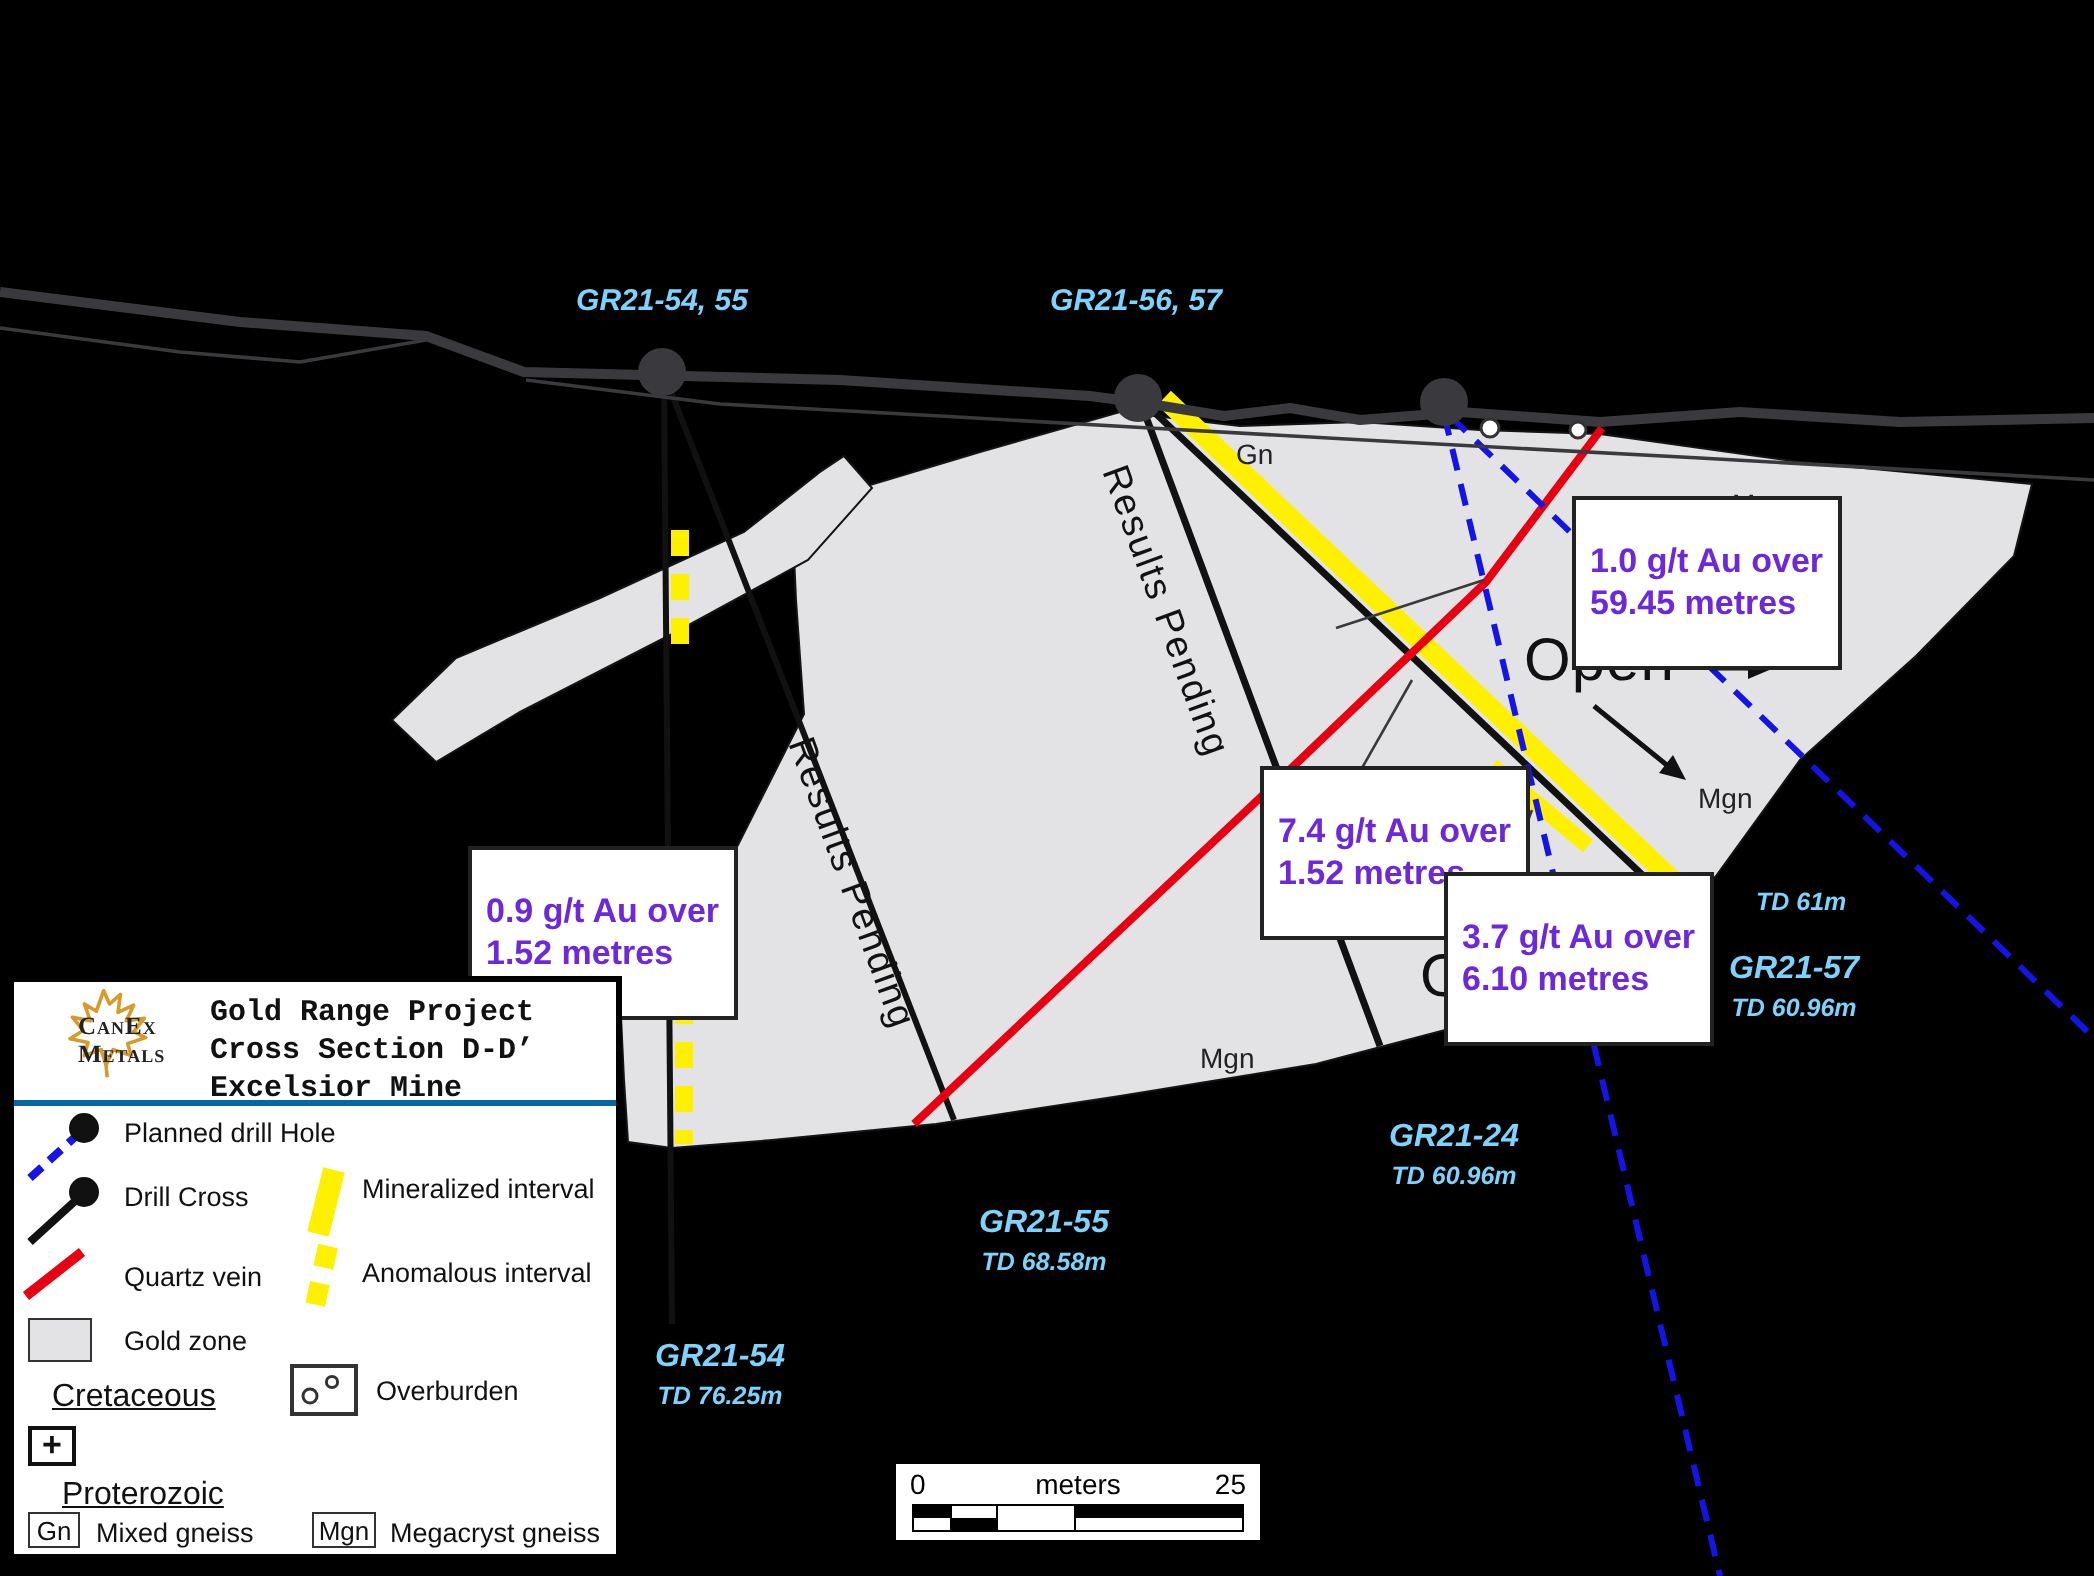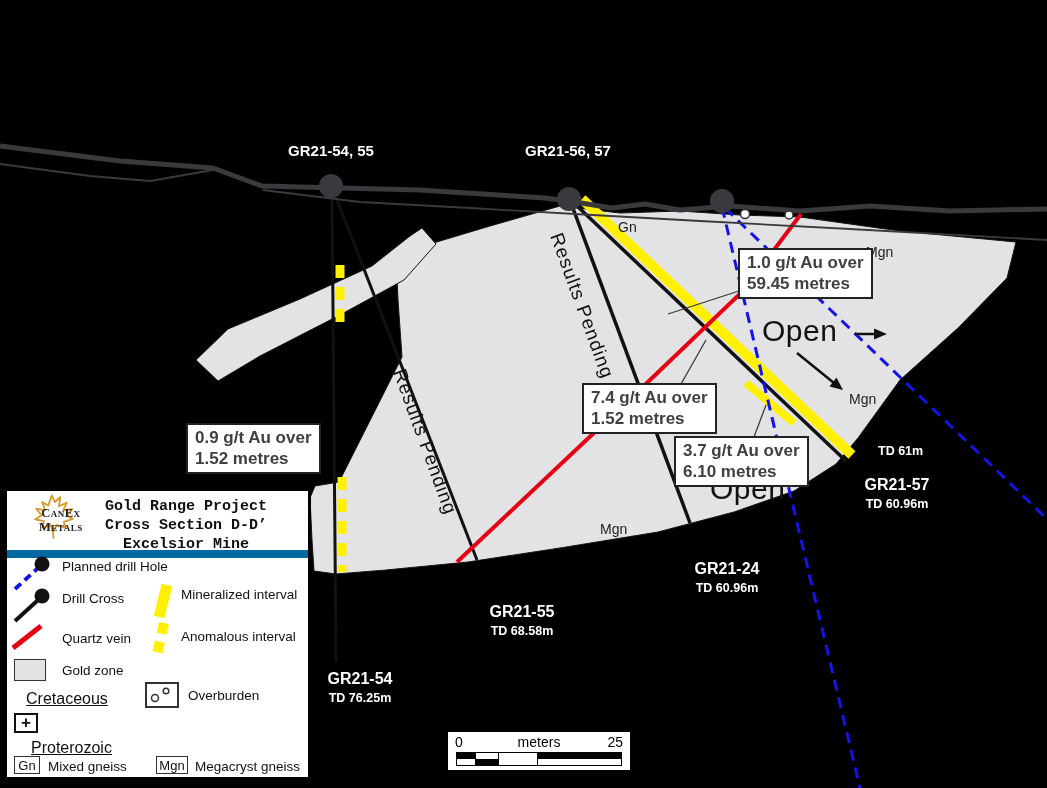--- a/index.html
+++ b/index.html
@@ -1,32 +1,32 @@
 <!DOCTYPE html>
 <html><head>
 <meta charset="utf-8">
 <style>
   html,body{margin:0;padding:0;background:#000;}
   #stage{position:relative;width:1047px;height:788px;background:#000;overflow:hidden;
          font-family:"Liberation Sans",sans-serif;}
   .abs{position:absolute;}
-  .pink{color:#ffffff;font-weight:bold;}
+  .pink{color:#7dd3fc;font-weight:bold;font-style:italic;}
   .collar-label{font-size:15px;transform:translateX(-50%);white-space:nowrap;}
   .hole-name{font-size:16px;transform:translateX(-50%);white-space:nowrap;}
   .hole-td{font-size:12.5px;transform:translateX(-50%);white-space:nowrap;}
   .rock{font-size:14px;color:#222;}
   .open-label{font-size:30px;color:#111;letter-spacing:0.5px;}
   .results-pending{font-size:19px;color:#111;letter-spacing:1px;white-space:nowrap;
                    transform-origin:0 0;transform:rotate(70deg);}
-  .anno{background:#fff;border:2px solid #222;color:#404040;font-weight:bold;font-size:17px;
-        line-height:1.22;padding:3px 7px;white-space:nowrap;}
+  .anno{background:#fff;border:2px solid #222;color:#6d28d9;font-weight:bold;font-size:17px;
+        line-height:1.22;padding:21px 7px;white-space:nowrap;margin-left:48px;}
   
   #legend{left:4px;top:488px;width:307px;height:292px;background:#fff;border:3px solid #000;
           box-sizing:border-box;color:#111;}
-  #legend-header{position:absolute;left:0;top:0;right:0;height:59px;border-bottom:8px solid #0369a1;text-align:center;}
+  #legend-header{position:absolute;left:0;top:0;right:0;height:59px;border-bottom:3px solid #0369a1;}
   #legend-title{position:absolute;left:98px;top:6px;font-size:15px;font-weight:bold;line-height:1.28;font-family:Liberation Mono, monospace;}
   #logo-wrap{position:absolute;left:8px;top:2px;width:88px;height:54px;}
   #logo-text{position:absolute;left:24px;top:14px;font-family:"Liberation Serif",serif;
              font-weight:bold;font-size:12.5px;line-height:1.1;color:#222;
              font-variant:small-caps;letter-spacing:0.5px;}
   .li-label{position:absolute;font-size:13.5px;white-space:nowrap;}
   .li-label-sm{position:absolute;font-size:12px;letter-spacing:-0.3px;white-space:nowrap;}
   .era{position:absolute;font-size:16px;text-decoration:underline;white-space:nowrap;}
   .abbr-box{position:absolute;width:26px;height:18px;border:1.5px solid #333;background:#fff;
             font-size:13px;text-align:center;line-height:18px;box-sizing:border-box;}

